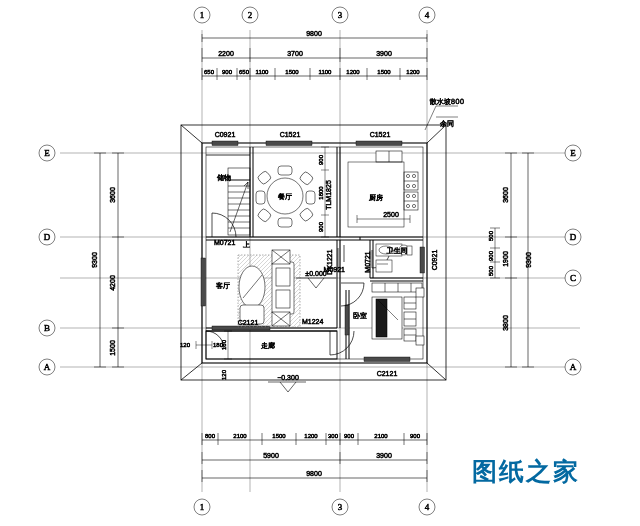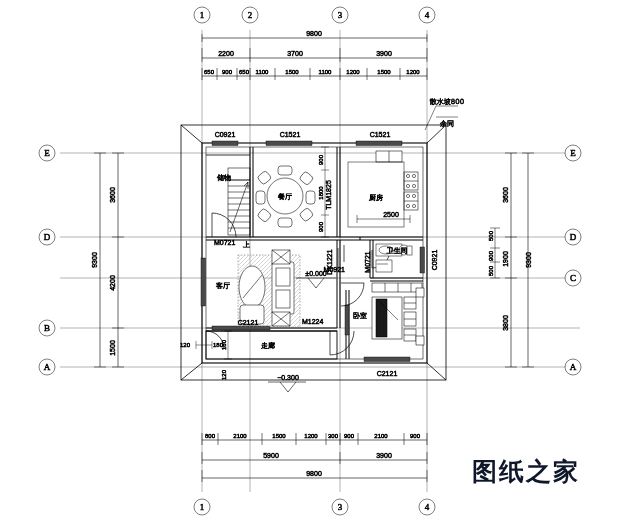--- a/index.html
+++ b/index.html
@@ -4,21 +4,21 @@
 <style>
   html,body{margin:0;padding:0;background:#ffffff;}
   body{width:640px;height:526px;overflow:hidden;
        font-family:"Liberation Sans","DejaVu Sans",sans-serif;}
   #sheet{position:relative;width:640px;height:526px;background:#fff;}
   svg{display:block;}
   .lbl{font-size:7px;fill:#000;font-family:"Liberation Sans",sans-serif;}
   .lbl-sm{font-size:6px;fill:#000;font-family:"Liberation Sans",sans-serif;}
   .lbl-cn{font-size:7px;fill:#000;font-family:"DejaVu Sans",sans-serif;}
   .axis-t{font-size:9px;fill:#000;font-family:"Liberation Serif",serif;}
-  .wm{position:absolute;color:#0f172a;font-weight:bold;font-size:25px;
+  .wm{position:absolute;color:#0369a1;font-weight:bold;font-size:25px;
       letter-spacing:2px;font-family:"DejaVu Sans",sans-serif;}
 </style>
 </head>
 <body>
 
 <div id="sheet">
 
 <svg width="640" height="526" viewBox="0 0 640 526">
 
   <defs>

